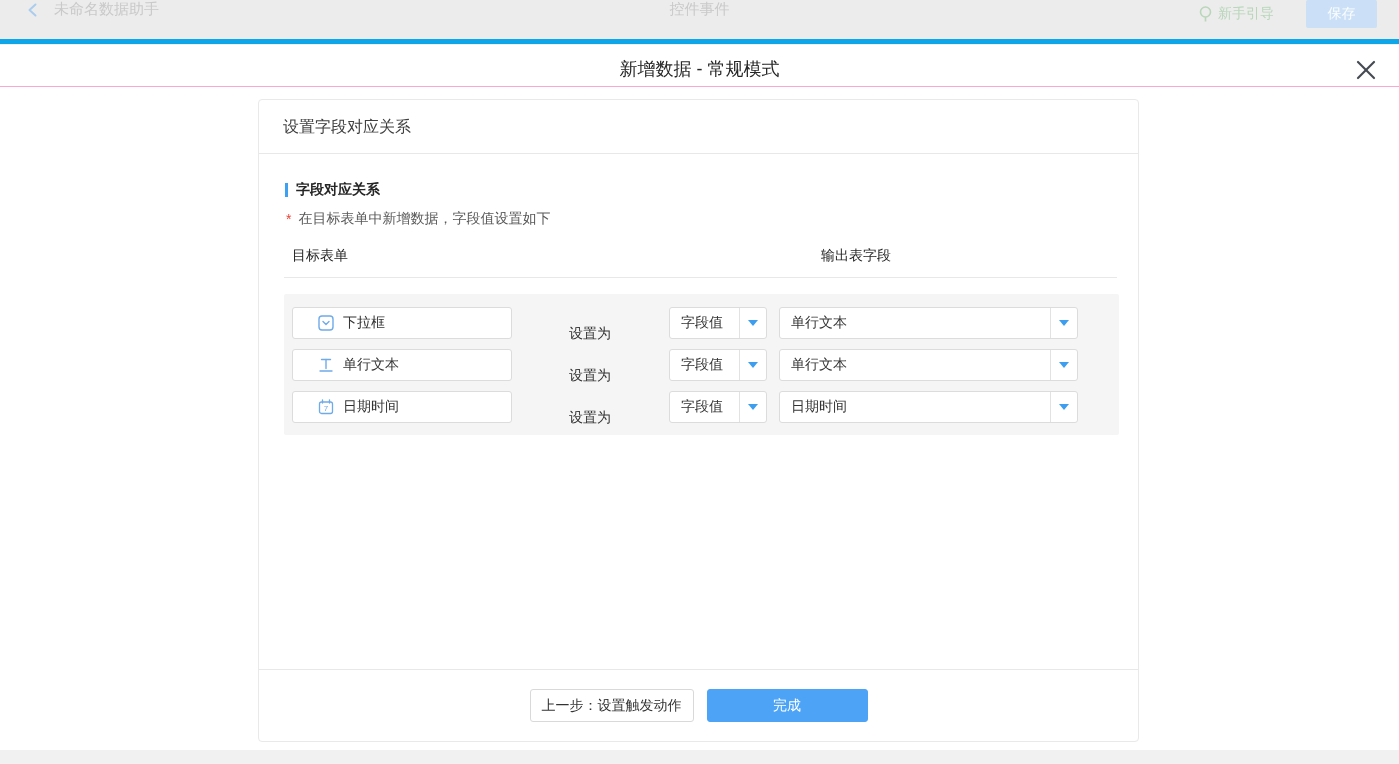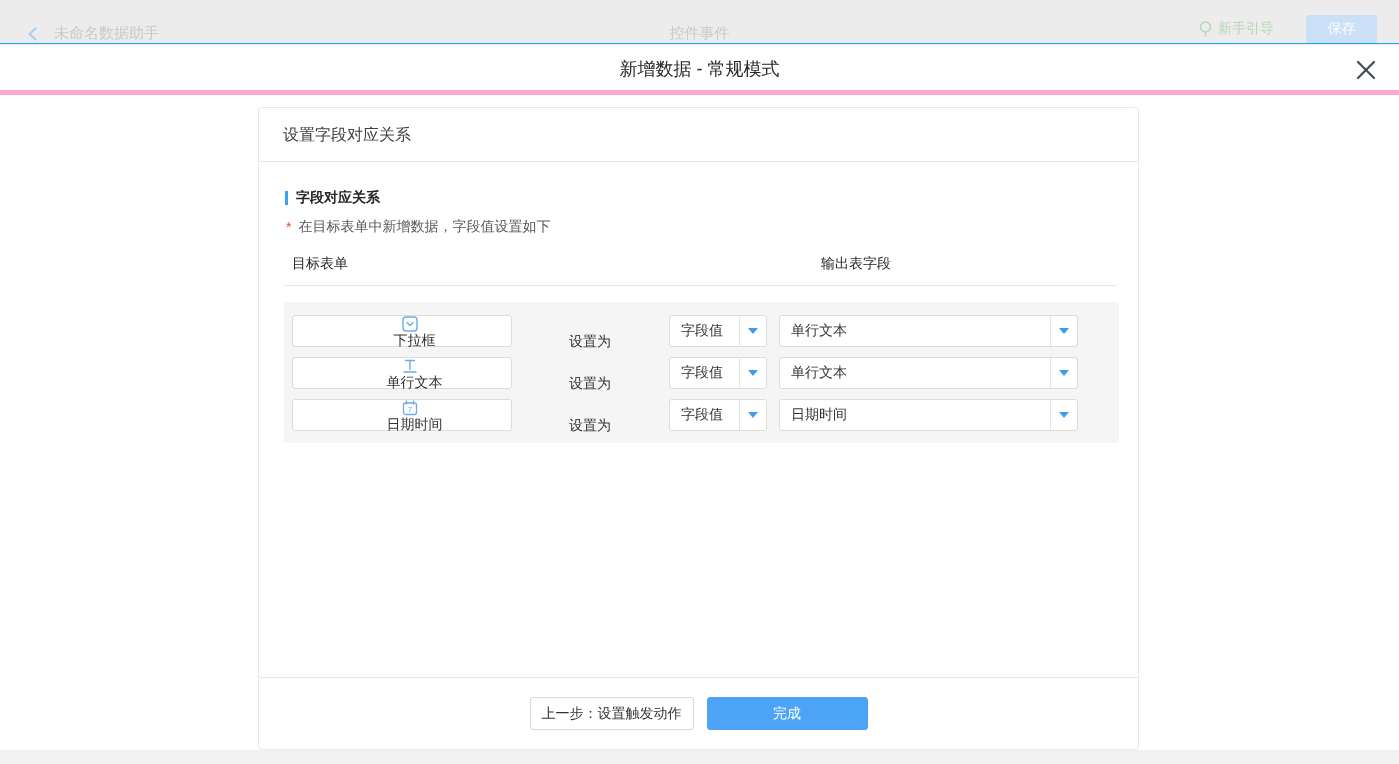--- a/index.html
+++ b/index.html
@@ -8,22 +8,22 @@
     font-family: "Liberation Sans", sans-serif;
     background: #f1f1f1;
     color: #333;
     position: relative;
   }
 
   
   .topbar {
     position: absolute; left: 0; top: 0; width: 1399px; height: 44px;
     background: #ececec;
-    display: flex; align-items: flex-end;
-    border-bottom: 1px solid #0ea5e9;
+    display: flex; align-items: flex-start;
+    border-bottom: 5px solid #0ea5e9;
   }
   .topbar-left { display: flex; align-items: center; margin-left: 26px; }
   .back-icon { width: 14px; height: 14px; margin-right: 14px; }
   .topbar-title { font-size: 15px; color: #c9c9c9; }
   .topbar-center {
     position: absolute; left: 0; right: 0; text-align: center;
     font-size: 15px; color: #c9c9c9; pointer-events: none;
   }
   .topbar-right { position: absolute; right: 22px; display: flex; align-items: center; }
   .guide { display: flex; align-items: center; margin-right: 32px; }
@@ -33,21 +33,21 @@
     background: #cbe0f6; color: #fbfdff; font-size: 14px;
     font-family: inherit; cursor: pointer;
   }
 
   
   .modal {
     position: absolute; left: 0; top: 45px; width: 1399px; height: 705px;
     background: #ffffff;
   }
   .modal-header {
-    position: relative; height: 50px; border-bottom: 5px solid #f9a8d4;
+    position: relative; height: 42px; border-bottom: 1px solid #f9a8d4;
   }
   .modal-title {
     text-align: center; line-height: 48px; font-size: 18px; color: #262626;
   }
   .close-btn {
     position: absolute; right: 20px; top: 12px; width: 26px; height: 26px;
     background: none; border: none; cursor: pointer; padding: 0;
   }
 
   
@@ -80,21 +80,21 @@
     margin-top: 16px; width: 835px; height: 141px;
     background: #f5f5f5; border-radius: 2px;
     padding: 13px 8px 12px 8px;
   }
   .map-row { position: relative; height: 32px; margin-bottom: 10px; }
   .map-row:last-child { margin-bottom: 0; }
 
   .field-box {
     position: absolute; left: 0; top: 0; width: 220px; height: 32px;
     background: #fff; border: 1px solid #dcdcdc; border-radius: 3px;
-    display: flex; align-items: center; padding-left: 25px; cursor: default; flex-direction: column;
+    display: flex; align-items: center; padding-left: 25px; cursor: default;
   }
   .field-box .f-icon { width: 16px; height: 16px; margin-right: 9px; flex: none; }
   .field-label { font-size: 14px; color: #333; }
 
   .setas { position: absolute; left: 277px; top: 18px; font-size: 14px; color: #333; }
 
   .select {
     position: absolute; top: 0; height: 32px;
     background: #fff; border: 1px solid #dcdcdc; border-radius: 3px;
     display: flex; align-items: center; cursor: pointer;

